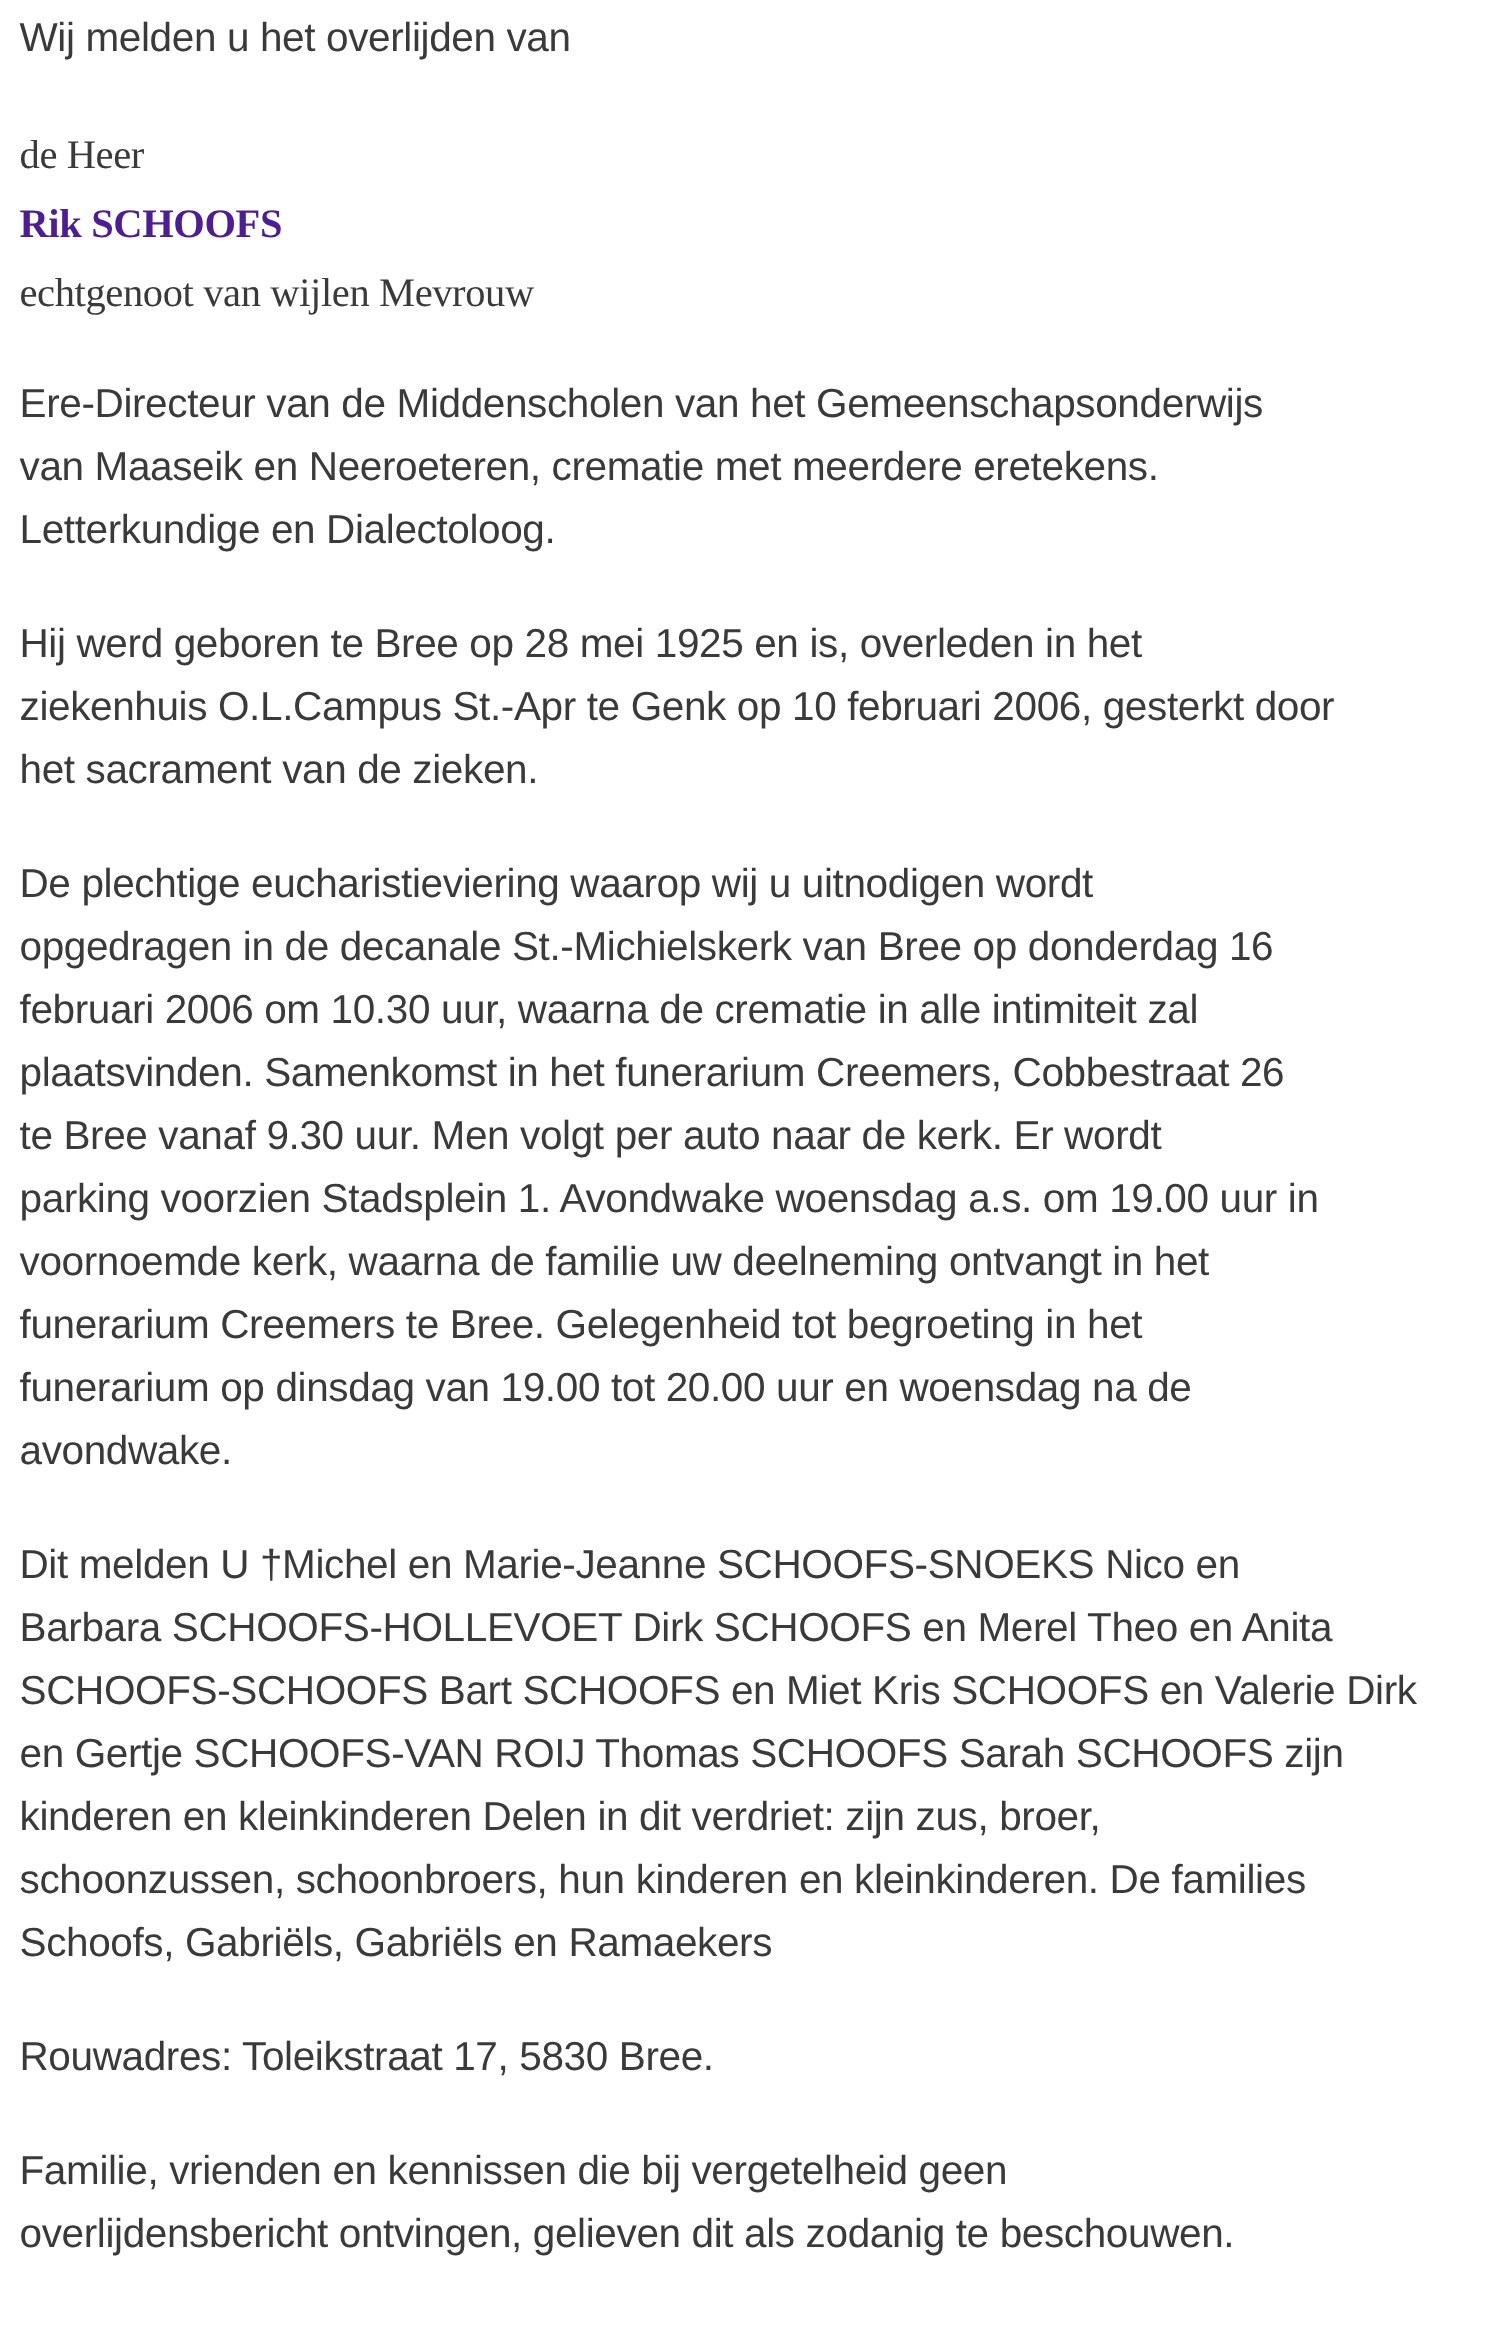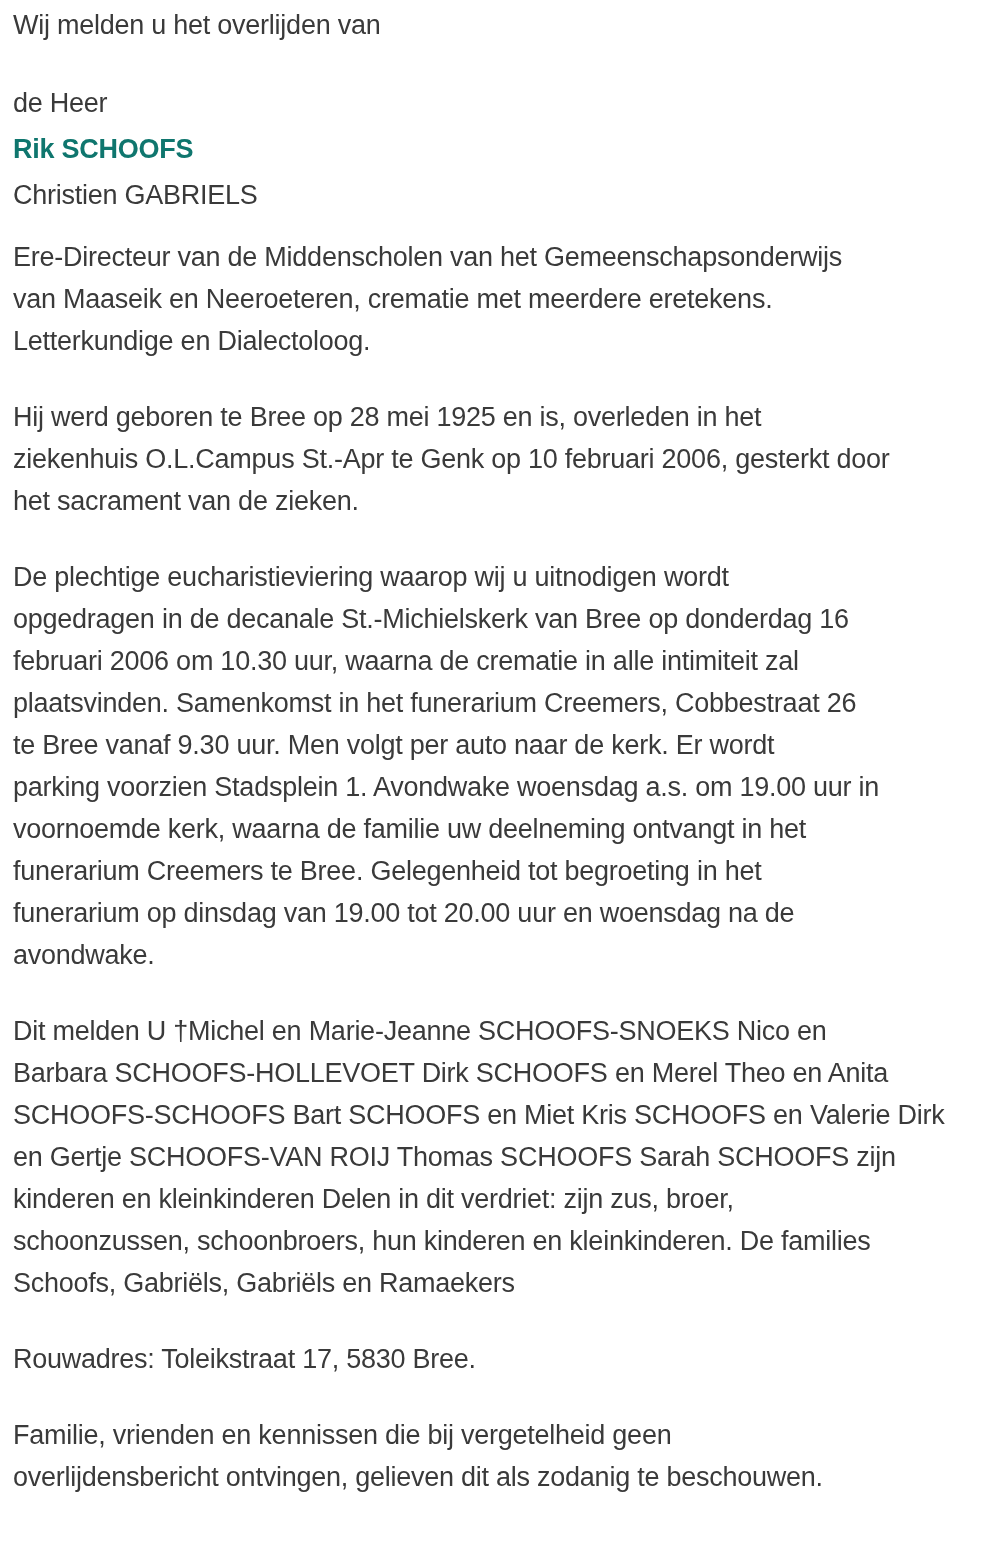--- a/index.html
+++ b/index.html
@@ -12,36 +12,36 @@
     font-family: "Liberation Sans", "DejaVu Sans", sans-serif;
     font-size: 27px;
     line-height: 42px;
     letter-spacing: -0.25px;
     color: #3a3a3a;
   }
   .para {
     margin: 0 0 34px 0;
     white-space: pre-line; 
   }
-  .names-block { margin: 0 0 18px 0; }
+  .names-block { margin: 0 0 30px 0; font-family: Liberation Serif, serif; }
   .nline { line-height: 46px; }
   .name-bold {
     font-weight: 700;
-    color: #0f766e;
+    color: #4c1d95;
   }
 </style>
 </head>
 <body>
 
 <p class="para">Wij melden u het overlijden van</p>
 
 <div class="names-block para-group">
   <div class="nline">de Heer</div>
   <div class="nline name-bold">Rik SCHOOFS</div>
-  <div class="nline">Christien GABRIELS</div>
+  <div class="nline">echtgenoot van wijlen Mevrouw</div>
 </div>
 
 <p class="para">Ere-Directeur van de Middenscholen van het Gemeenschapsonderwijs
 van Maaseik en Neeroeteren, crematie met meerdere eretekens.
 Letterkundige en Dialectoloog.</p>
 
 <p class="para">Hij werd geboren te Bree op 28 mei 1925 en is, overleden in het
 ziekenhuis O.L.Campus St.-Apr te Genk op 10 februari 2006, gesterkt door
 het sacrament van de zieken.</p>
 

